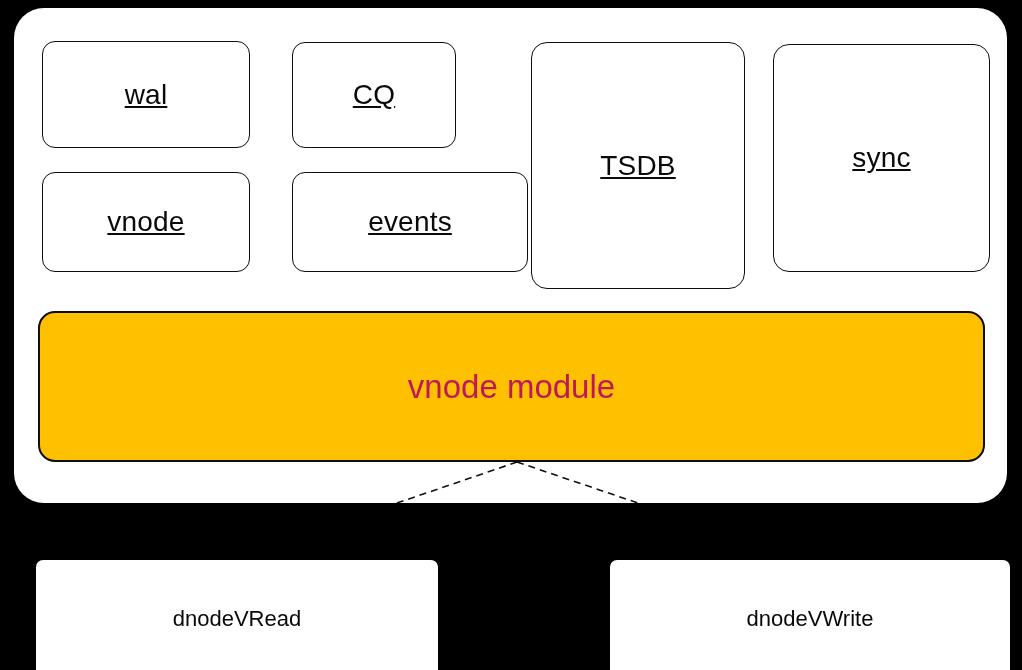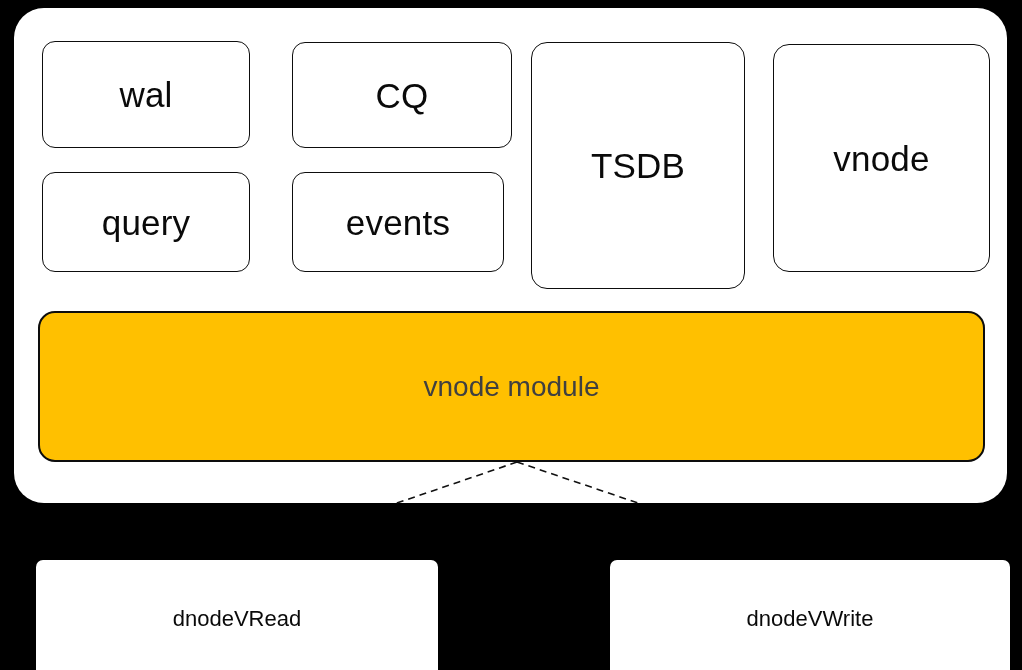--- a/index.html
+++ b/index.html
@@ -35,51 +35,52 @@
     position: absolute;
     background: #ffffff;
     border: 1.6px solid #0d0d0d;
     border-radius: 13px;
     display: flex;
     align-items: center;
     justify-content: center;
     box-sizing: border-box;
   }
   .mod .lbl {
-    font-size: 35px;
+    font-size: 28px;
     color: #0a0a0a;
     line-height: 1;
     letter-spacing: .2px;
+    text-decoration: underline;
   }
 
   .mod-wal    { left: 42px;  top: 41px;  width: 208px; height: 107px; }
-  .mod-cq     { left: 292px; top: 42px;  width: 220px; height: 106px; }
+  .mod-cq     { left: 292px; top: 42px;  width: 164px; height: 106px; }
   .mod-sync   { left: 42px;  top: 172px; width: 208px; height: 100px; }
-  .mod-events { left: 292px; top: 172px; width: 212px; height: 100px; border-radius: 13px; }
+  .mod-events { left: 292px; top: 172px; width: 236px; height: 100px; border-radius: 13px; }
   .mod-tsdb   { left: 531px; top: 42px;  width: 214px; height: 247px; border-radius: 16px; }
   .mod-query  { left: 773px; top: 44px;  width: 217px; height: 228px; border-radius: 16px; }
 
   
   .vnode-bar {
     position: absolute;
     left: 38px;
     top: 311px;
     width: 947px;
     height: 151px;
     background: #ffc000;
     border: 2px solid #0d0d0d;
     border-radius: 17px;
     box-sizing: border-box;
     display: flex;
     align-items: center;
     justify-content: center;
   }
   .vnode-bar .lbl {
-    font-size: 28px;
-    color: #404040;
+    font-size: 33px;
+    color: #be185d;
     line-height: 1;
   }
 
   
   .connectors {
     position: absolute;
     left: 0;
     top: 0;
     width: 1022px;
     height: 670px;
@@ -112,33 +113,33 @@
 
   <div class="mod mod-wal">
     <span class="lbl">wal</span>
   </div>
 
   <div class="mod mod-cq">
     <span class="lbl">CQ</span>
   </div>
 
   <div class="mod mod-sync">
-    <span class="lbl">query</span>
+    <span class="lbl">vnode</span>
   </div>
 
   <div class="mod mod-events">
     <span class="lbl">events</span>
   </div>
 
   <div class="mod mod-tsdb">
     <span class="lbl">TSDB</span>
   </div>
 
   <div class="mod mod-query">
-    <span class="lbl">vnode</span>
+    <span class="lbl">sync</span>
   </div>
 
   <div class="vnode-bar">
     <span class="lbl">vnode module</span>
   </div>
 
   <svg class="connectors" viewBox="0 0 1022 670">
     <line x1="517" y1="462" x2="394" y2="504" stroke="#111111" stroke-width="1.6" stroke-dasharray="7 5"></line>
     <line x1="517" y1="462" x2="641" y2="504" stroke="#111111" stroke-width="1.6" stroke-dasharray="7 5"></line>
   </svg>

